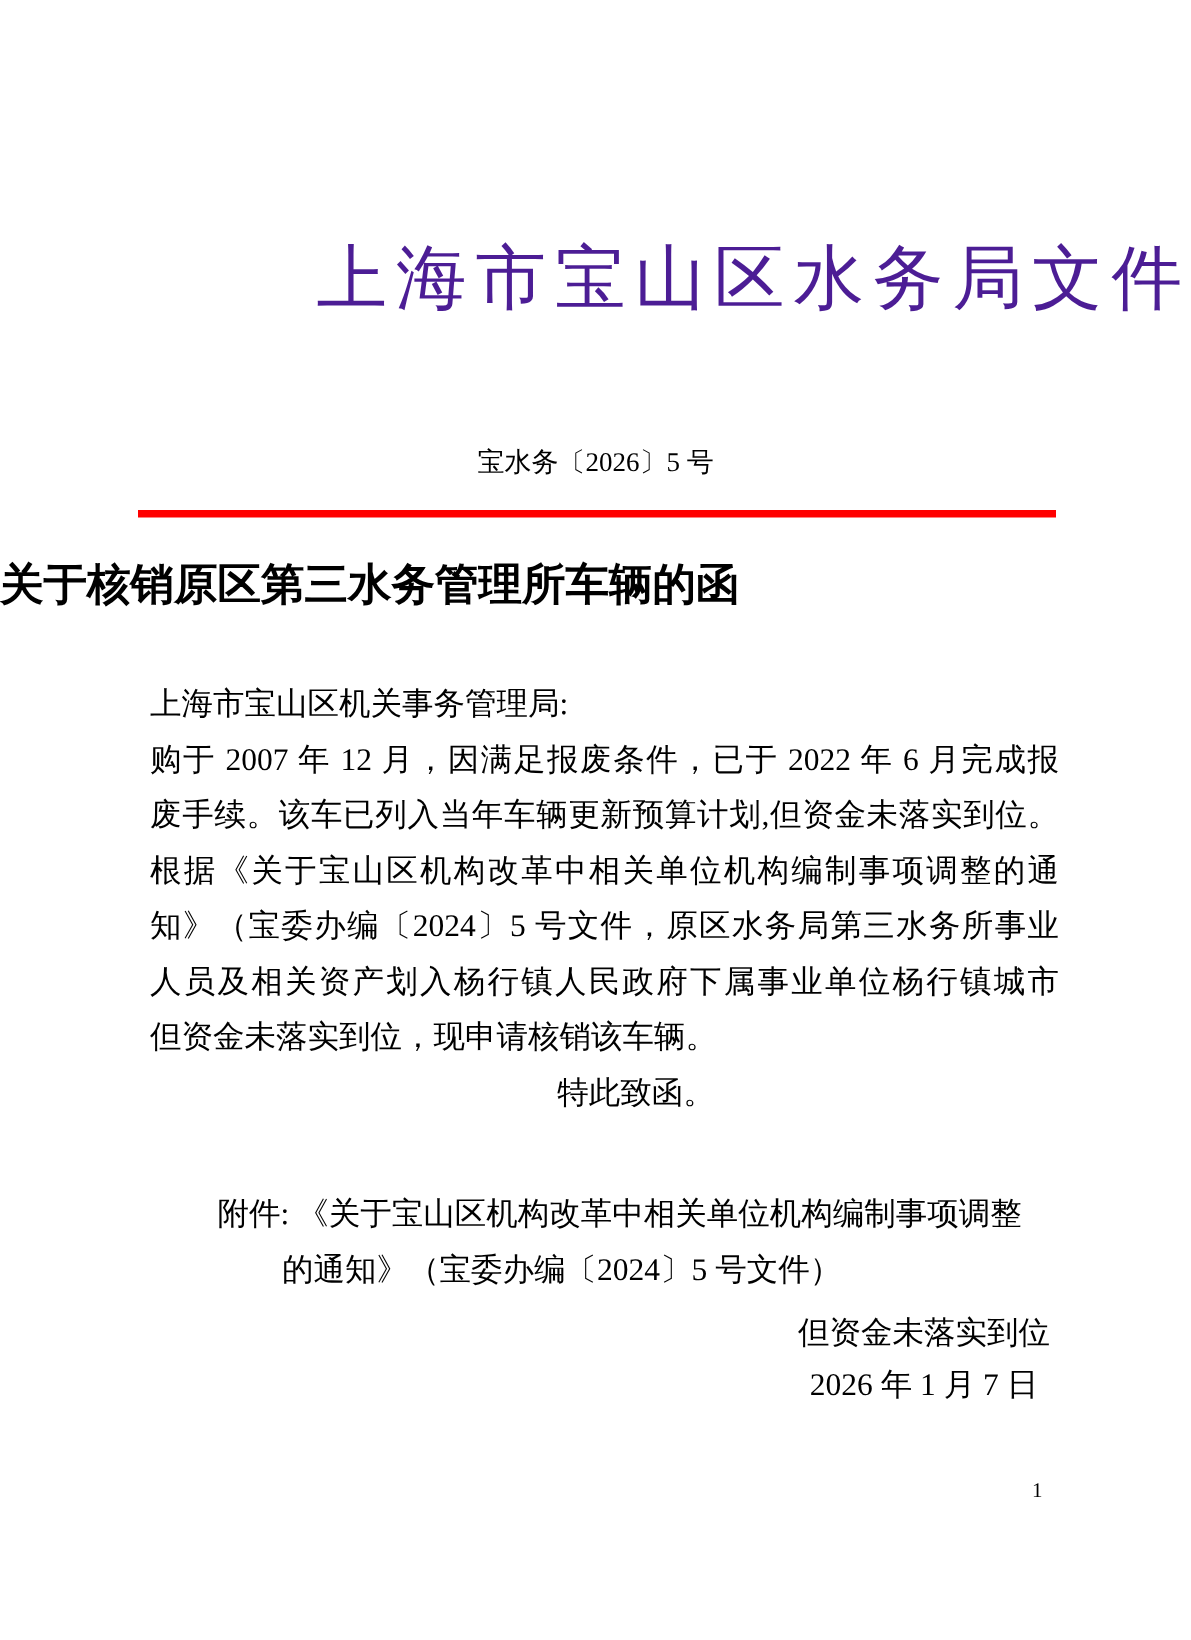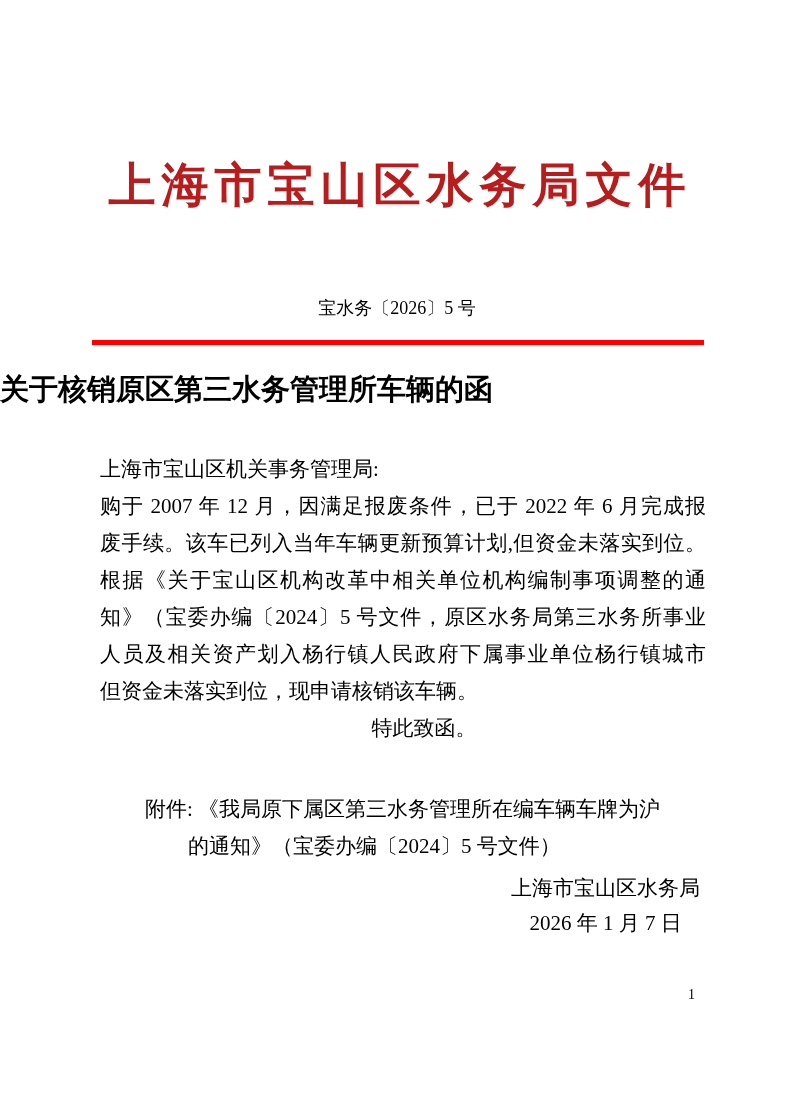--- a/index.html
+++ b/index.html
@@ -12,24 +12,24 @@
     margin: 0 auto;
     overflow: hidden;
     font-family: "Liberation Serif", "DejaVu Serif", serif;
     color: #000000;
   }
   .letterhead {
     position: absolute;
     top: 154px;
     left: 0;
     width: 100%;
-    text-align: center;
-    color: #b91c1c;
+    text-align: right;
+    color: #4c1d95;
     font-size: 47px;
-    font-weight: bold;
+    font-weight: normal;
     letter-spacing: 6px;
     text-indent: 6px;
     white-space: nowrap;
   }
   .doc-number {
     position: absolute;
     top: 296px;
     left: 0;
     width: 100%;
     text-align: center;
@@ -110,24 +110,24 @@
     <div class="body-line just">购于 2007 年 12 月，因满足报废条件，已于 2022 年 6 月完成报</div>
     <div class="body-line just">废手续。该车已列入当年车辆更新预算计划,但资金未落实到位。</div>
     <div class="body-line just">根据《关于宝山区机构改革中相关单位机构编制事项调整的通</div>
     <div class="body-line just">知》（宝委办编〔2024〕5 号文件，原区水务局第三水务所事业</div>
     <div class="body-line just">人员及相关资产划入杨行镇人民政府下属事业单位杨行镇城市</div>
     <div class="body-line">但资金未落实到位，现申请核销该车辆。</div>
     <div class="body-line indent2">特此致函。</div>
   </div>
 
   <div class="attachment">
-    <div class="att-line1"><span>附件:</span> <span>《我局原下属区第三水务管理所在编车辆车牌为沪</span></div>
+    <div class="att-line1"><span>附件:</span> <span>《关于宝山区机构改革中相关单位机构编制事项调整</span></div>
     <div class="att-line2">的通知》（宝委办编〔2024〕5 号文件）</div>
   </div>
 
   <div class="signature">
-    <div>上海市宝山区水务局</div>
+    <div>但资金未落实到位</div>
     <div>2026 年 1 月 7 日</div>
   </div>
 
   <div class="page-num">1</div>
 
 </div>
 
 </body></html>

